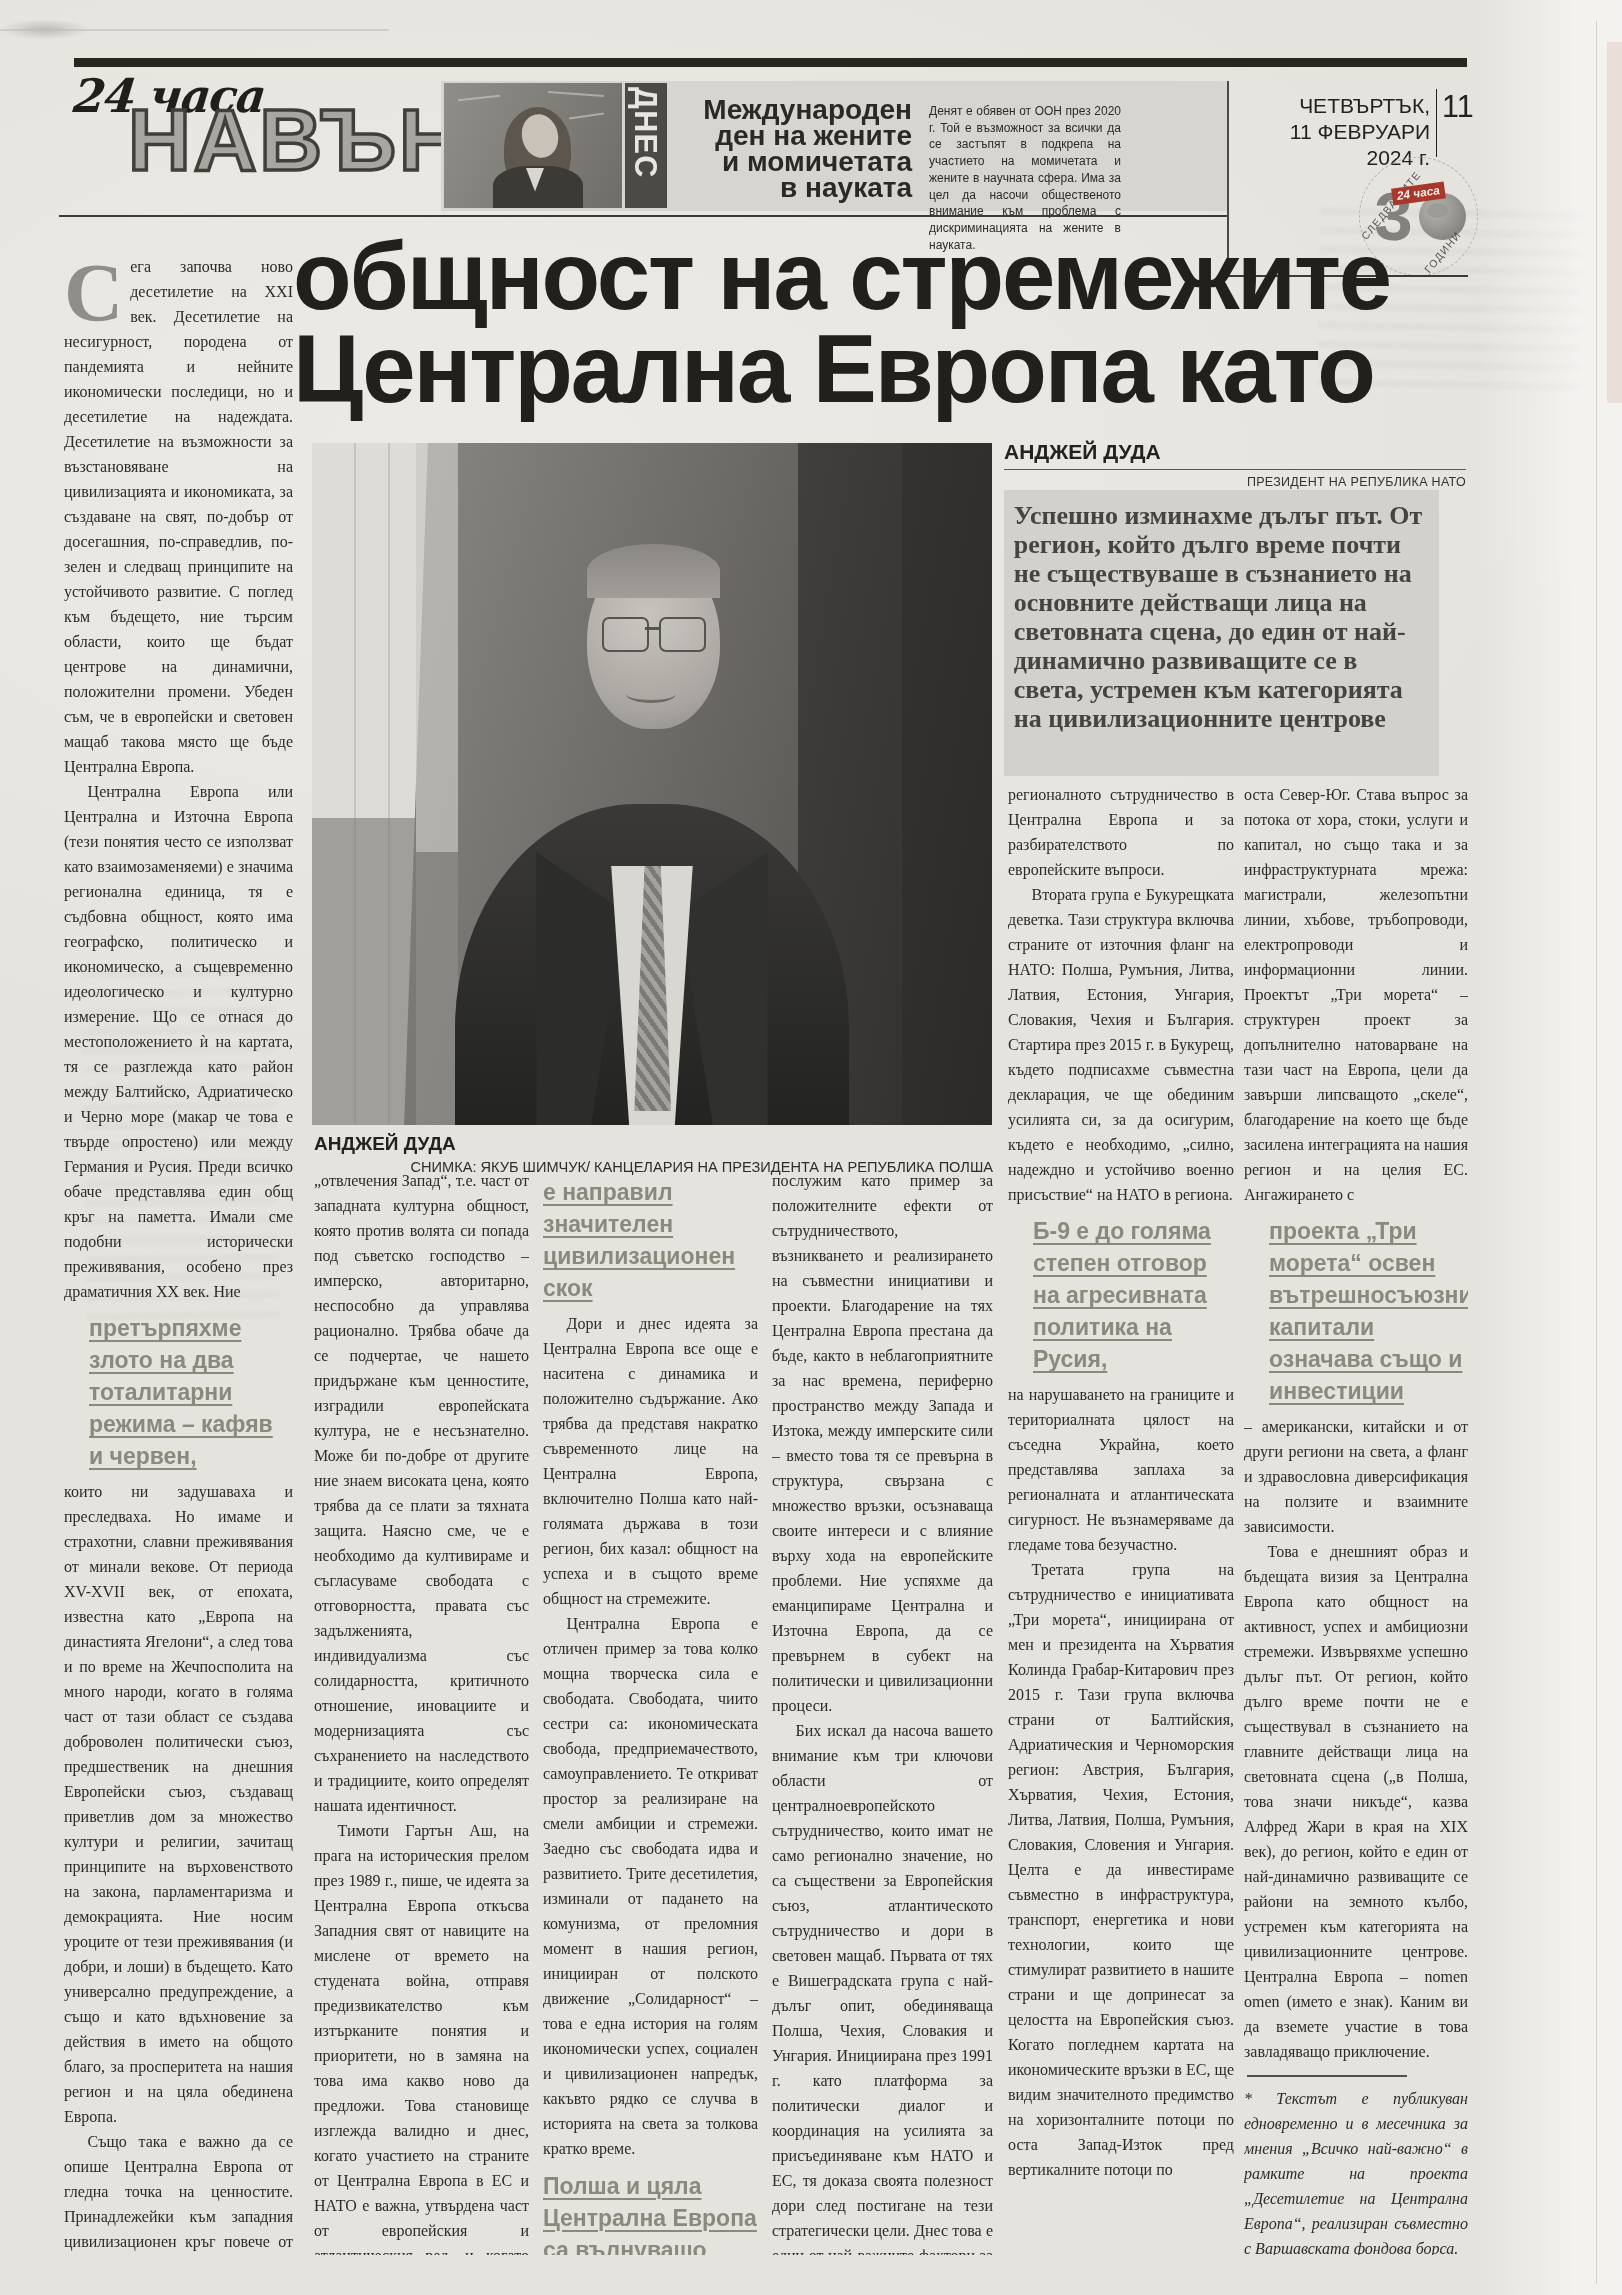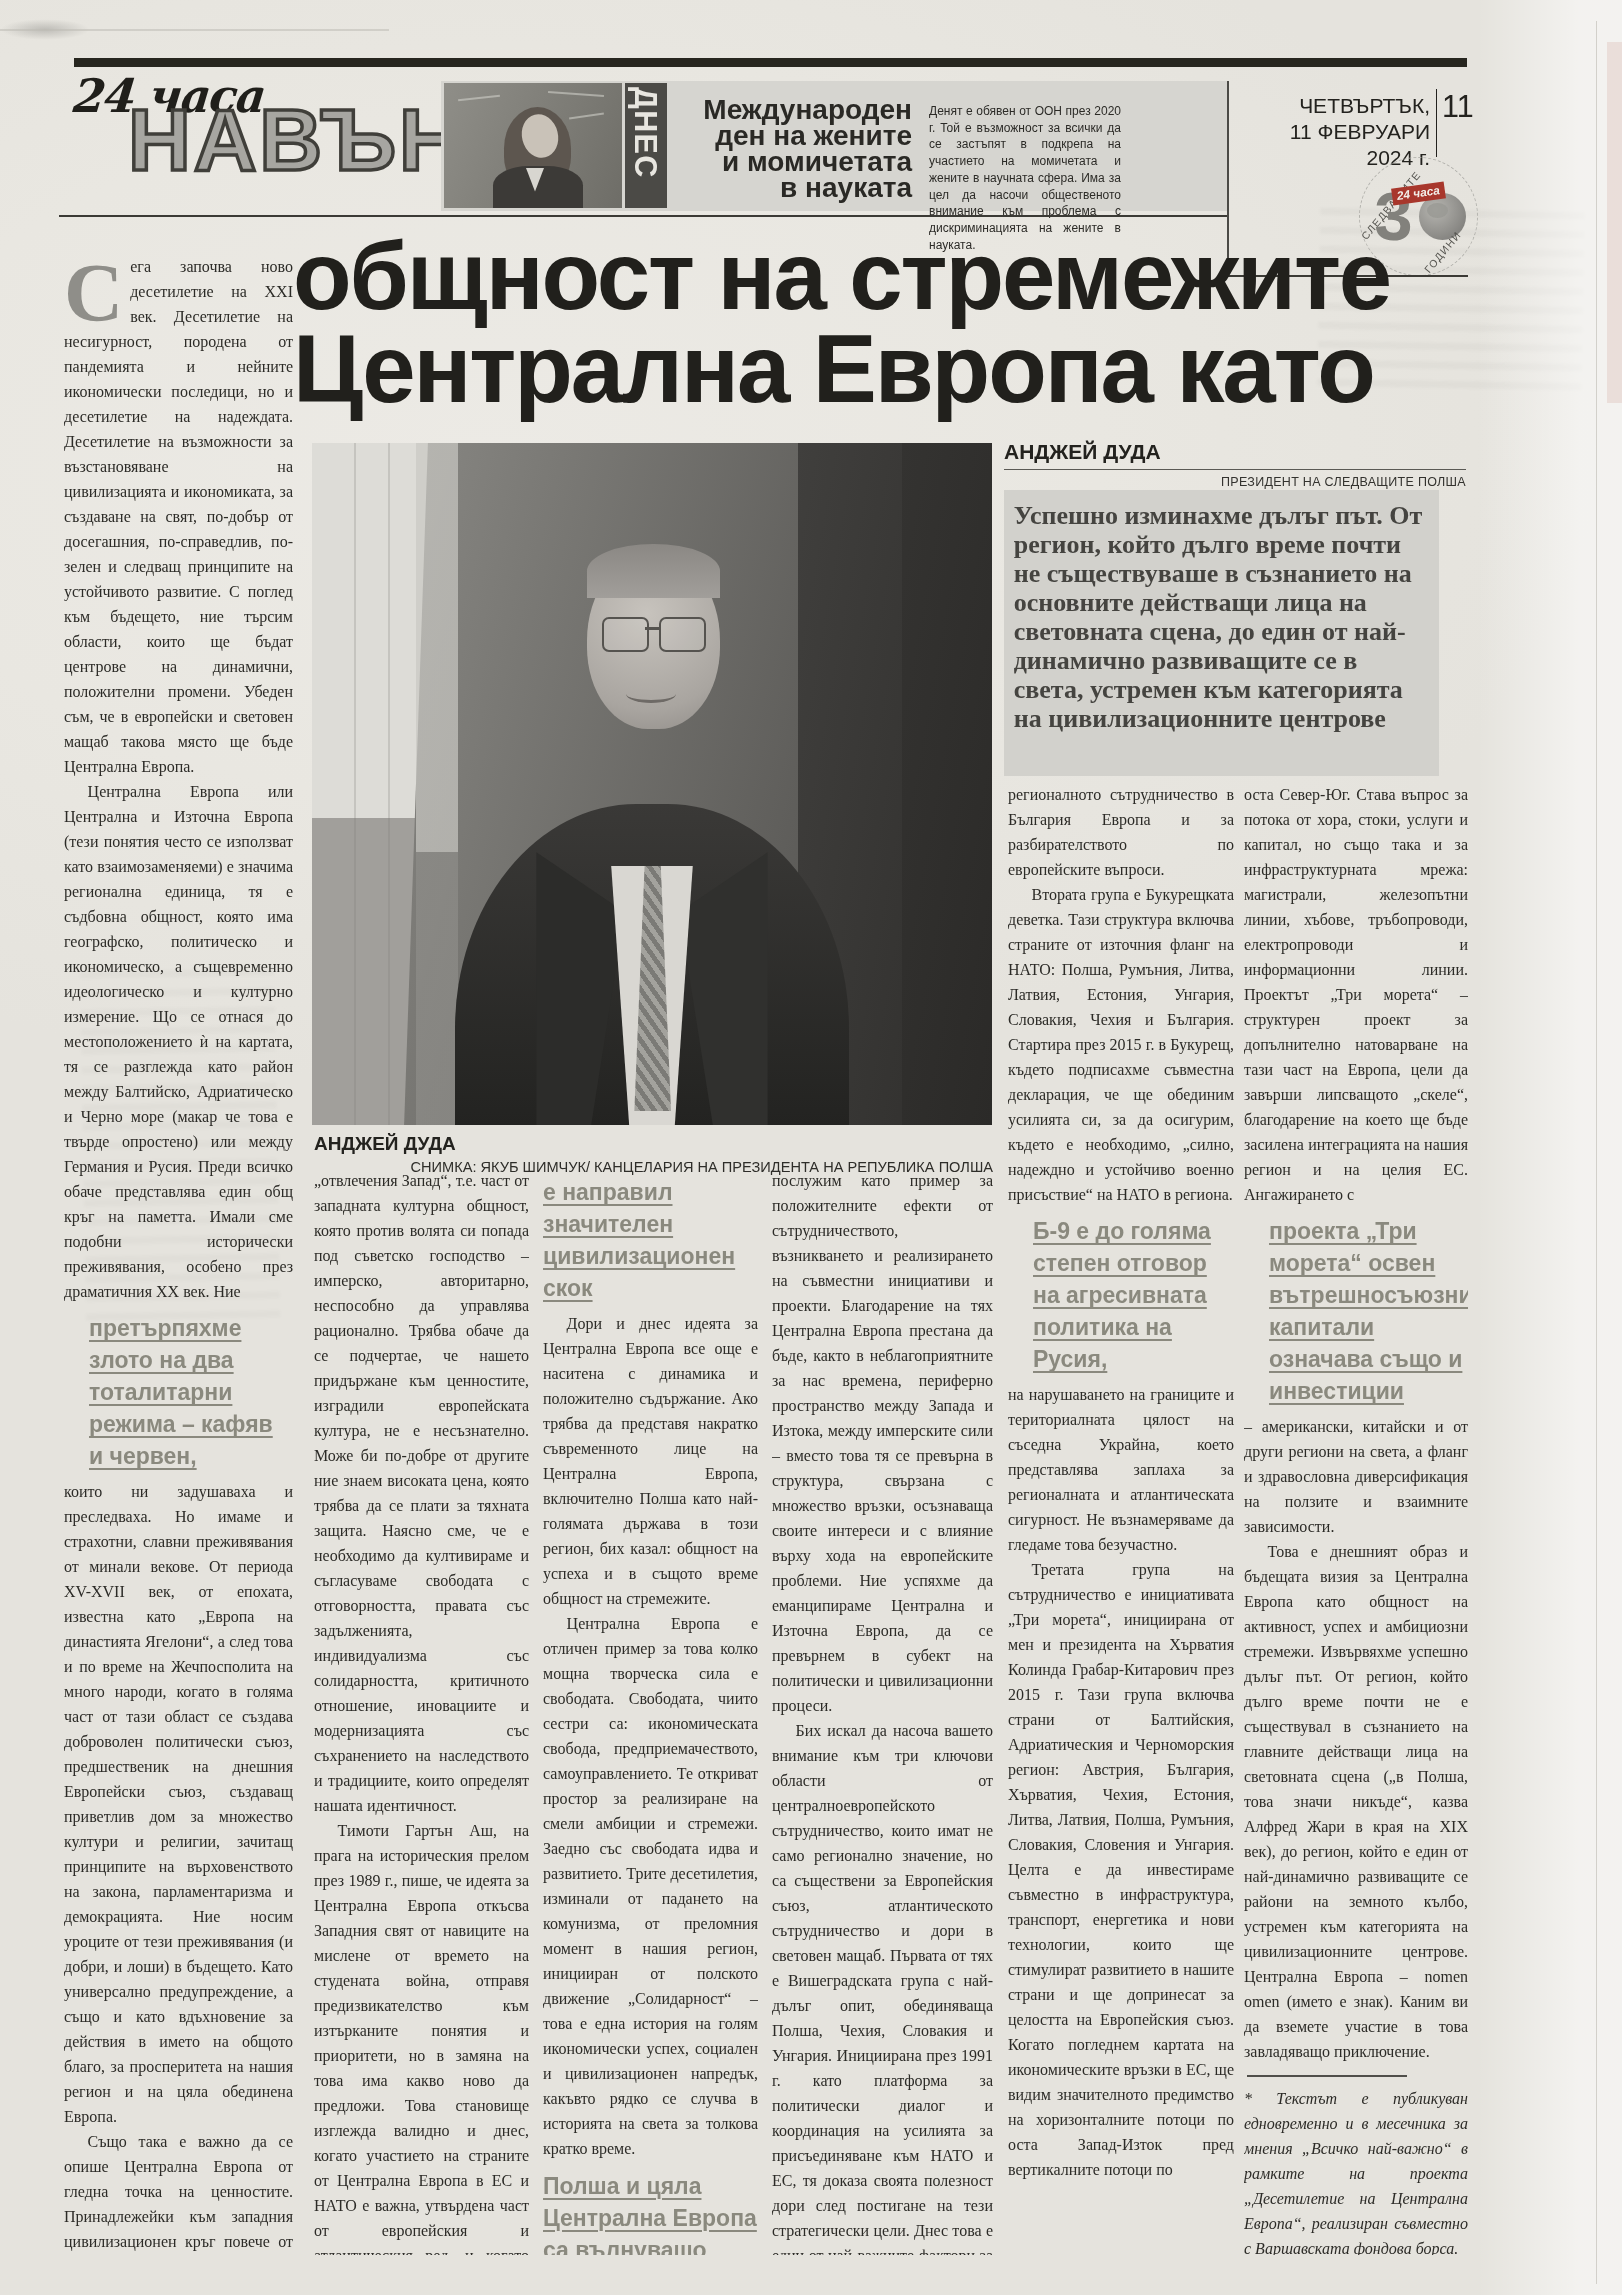--- a/index.html
+++ b/index.html
@@ -170,21 +170,21 @@
   <div class="abs rule-left"></div>
   <div class="abs rule-right"></div>
 
   <div class="abs headline">
     <div>общност на стремежите</div>
     <div>Централна Европа като</div>
   </div>
 
   <div class="abs byline-author">АНДЖЕЙ ДУДА</div>
   <div class="abs byline-rule"></div>
-  <div class="abs byline-role">ПРЕЗИДЕНТ НА СЛЕДВАЩИТЕ ПОЛША</div>
+  <div class="abs byline-role">ПРЕЗИДЕНТ НА РЕПУБЛИКА НАТО</div>
 
   <div class="abs photo">
     <div class="flag-left"></div>
     <div class="flag-left2"></div>
     <div class="fold" style="left:42px;"></div>
     <div class="fold" style="left:76px;"></div>
     <div class="flag-right"></div>
     <div class="flag-right2"></div>
     <div class="suit"></div>
     <div class="lapel-l"></div>
@@ -225,21 +225,21 @@
     <div class="subhead flush">Полша и цяла Централна Европа са вълнуващо свидетелство за възможностите, които дава свободата</div>
 
   </div>
 
   <div class="col" id="col4">
     <p>послужим като пример за положителните ефекти от сътрудничеството, възникването и реализирането на съвместни инициативи и проекти. Благодарение на тях Централна Европа престана да бъде, както в неблагоприятните за нас времена, периферно пространство между Запада и Изтока, между имперските сили – вместо това тя се превърна в структура, свързана с множество връзки, осъзнаваща своите интереси и с влияние върху хода на европейските проблеми. Ние успяхме да еманципираме Централна и Източна Европа, да се превърнем в субект на политически и цивилизационни процеси.</p>
     <p class="ind">Бих искал да насоча вашето внимание към три ключови области от централноевропейското сътрудничество, които имат не само регионално значение, но са съществени за Европейския съюз, атлантическото сътрудничество и дори в световен мащаб. Първата от тях е Вишеградската група с най-дълъг опит, обединяваща Полша, Чехия, Словакия и Унгария. Инициирана през 1991 г. като платформа за политически диалог и координация на усилията за присъединяване към НАТО и ЕС, тя доказа своята полезност дори след постигане на тези стратегически цели. Днес това е един от най-важните фактори за активизиране на</p>
   </div>
 
   <div class="col" id="col5">
-    <p>регионалното сътрудничество в България Европа и за разбирателството по европейските въпроси.</p>
+    <p>регионалното сътрудничество в Централна Европа и за разбирателството по европейските въпроси.</p>
     <p class="ind">Втората група е Букурещката деветка. Тази структура включва страните от източния фланг на НАТО: Полша, Румъния, Литва, Латвия, Естония, Унгария, Словакия, Чехия и България. Стартира през 2015 г. в Букурещ, където подписахме съвместна декларация, че ще обединим усилията си, за да осигурим, където е необходимо, „силно, надеждно и устойчиво военно присъствие“ на НАТО в региона.</p>
     <div class="subhead">Б-9 е до голяма степен отговор на агресивната политика на Русия,</div>
     <p>на нарушаването на границите и териториалната цялост на съседна Украйна, което представлява заплаха за регионалната и атлантическата сигурност. Не възнамеряваме да гледаме това безучастно.</p>
     <p class="ind">Третата група на сътрудничество е инициативата „Три морета“, инициирана от мен и президента на Хърватия Колинда Грабар-Китарович през 2015 г. Тази група включва страни от Балтийския, Адриатическия и Черноморския регион: Австрия, България, Хърватия, Чехия, Естония, Литва, Латвия, Полша, Румъния, Словакия, Словения и Унгария. Целта е да инвестираме съвместно в инфраструктура, транспорт, енергетика и нови технологии, които ще стимулират развитието в нашите страни и ще допринесат за целостта на Европейския съюз. Когато погледнем картата на икономическите връзки в ЕС, ще видим значителното предимство на хоризонталните потоци по оста Запад-Изток пред вертикалните потоци по</p>
   </div>
 
   <div class="col" id="col6">
     <p>оста Север-Юг. Става въпрос за потока от хора, стоки, услуги и капитал, но също така и за инфраструктурната мрежа: магистрали, железопътни линии, хъбове, тръбопроводи, електропроводи и информационни линии. Проектът „Три морета“ – структурен проект за допълнително натоварване на тази част на Европа, цели да завърши липсващото „скеле“, благодарение на което ще бъде засилена интеграцията на нашия регион и на целия ЕС. Ангажирането с</p>
     <div class="subhead">проекта „Три морета“ освен вътрешносъюзни капитали означава също и инвестиции</div>
     <p>– американски, китайски и от други региони на света, а фланг и здравословна диверсификация на ползите и взаимните зависимости.</p>

